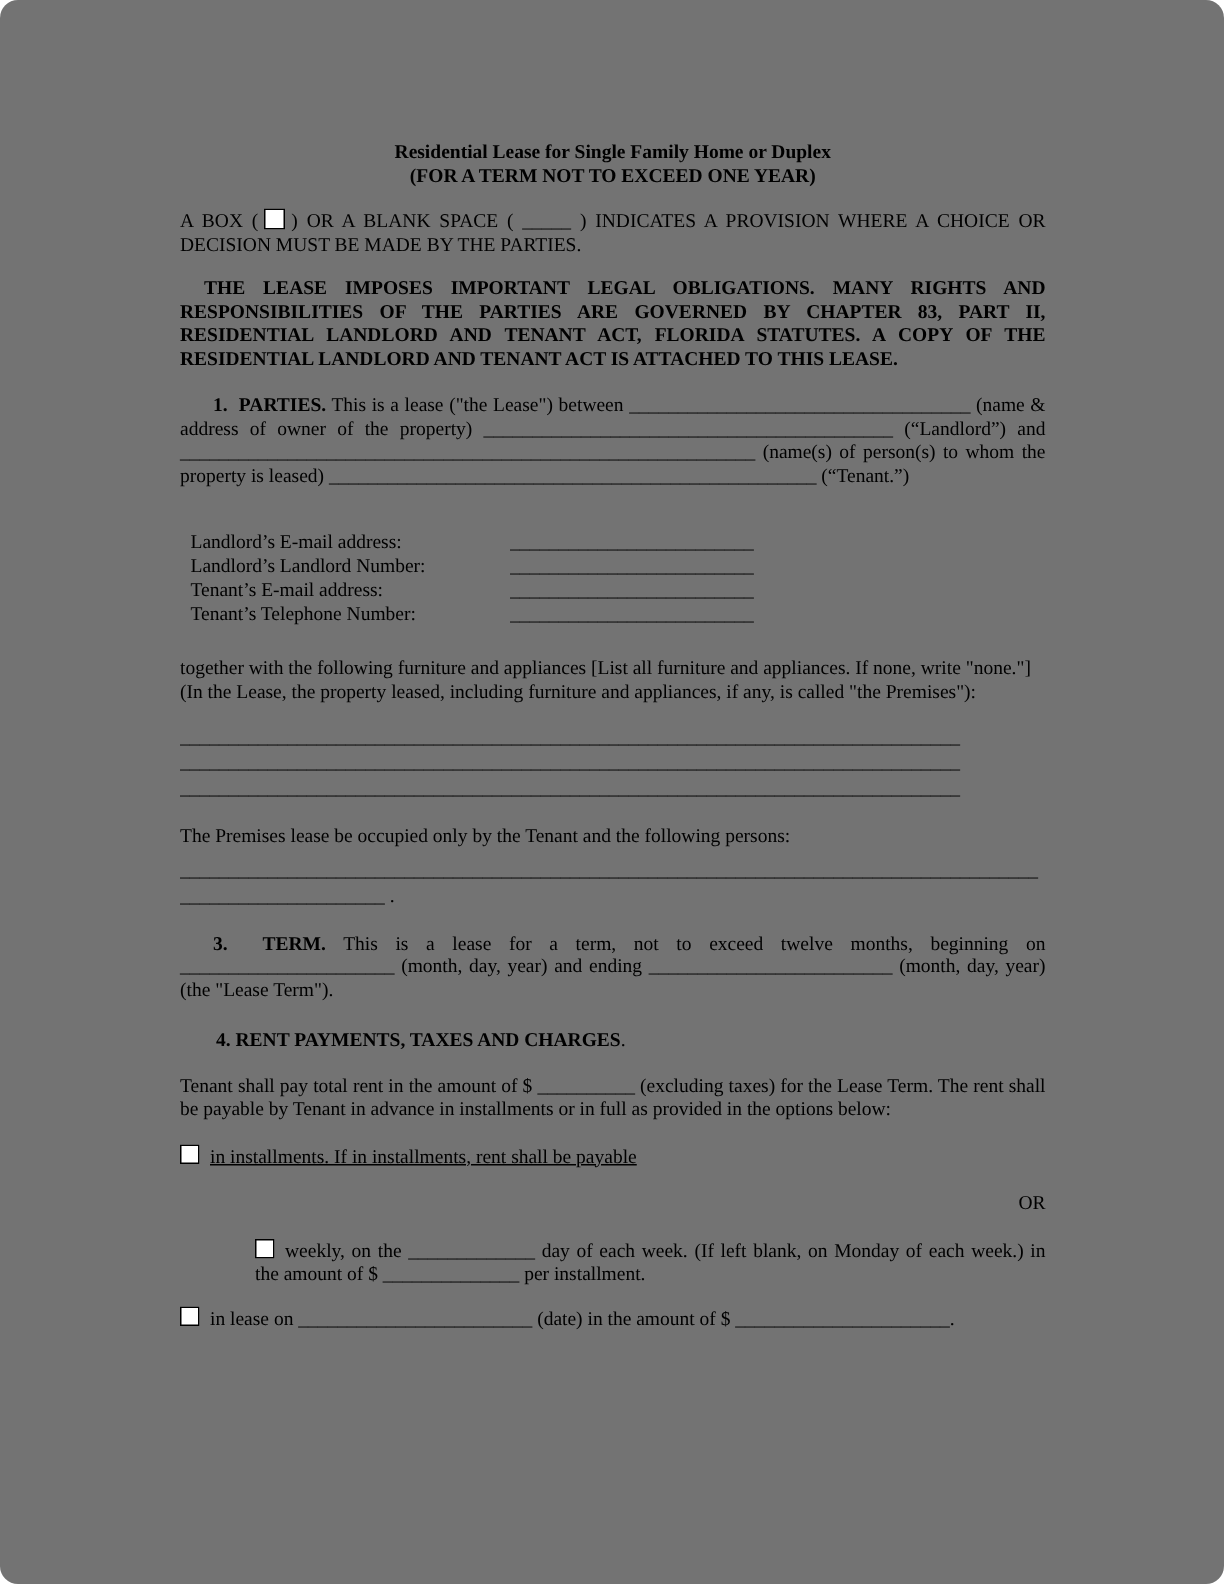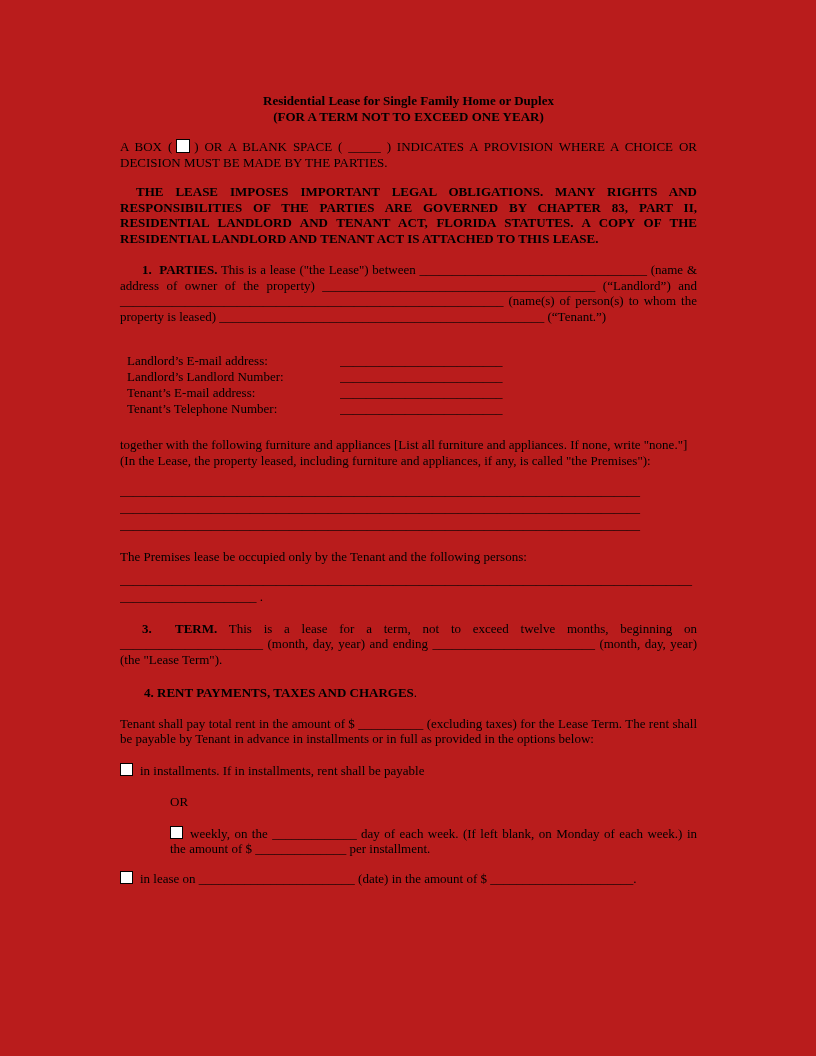--- a/index.html
+++ b/index.html
@@ -6,21 +6,22 @@
   .page {
     position: relative;
     width: 816px; height: 1056px;
     box-sizing: border-box;
     padding: 93px 119px 30px 120px;
     font-family: "Liberation Serif", "DejaVu Serif", serif;
     font-size: 13px;
     line-height: 15.5px;
     color: #000;
     overflow: hidden;
-    background: #b91c1c;
+    background: #737373;
+    border-radius: 12px;
   }
   .title { text-align: center; font-weight: bold; margin-bottom: 15px; }
   .para { margin: 0 0 14px 0; }
   .justify { text-align: justify; }
   .indent1 { text-indent: 6px; }
   b { font-weight: bold; margin-left: 16px; }
   .cb {
     display: inline-block; width: 11px; height: 11px;
     border: 1px solid #000; background: #fff;
     vertical-align: -1px; margin-right: 7px;
@@ -34,22 +35,22 @@
   .contact-row { display: flex; line-height: 16px; }
   .contact-label { flex: 0 0 213px; width: 213px; }
   .blankline { white-space: nowrap; overflow: hidden; }
   .furniture-lines { margin: 2px 0 16px 0; }
   .furniture-lines .blankline { line-height: 17px; }
   .occupants-intro { margin: 0 0 6px 0; }
   .occupants-lines { margin: 0 0 16px 0; }
   .occupants-lines .blankline { line-height: 17px; }
   .h4 { padding-left: 8px; margin: 18px 0 15px 0; }
   .opt { margin-left: 50px; }
-  .or { margin: 0 0 16px 50px; text-align: left; }
-  .check-top { margin-bottom: 16px; }
+  .or { margin: 0 0 16px 50px; text-align: right; }
+  .check-top { margin-bottom: 16px; text-decoration: underline; }
 </style>
 </head>
 <body>
 
 <div class="page">
 
   <div class="title">
     <div>Residential Lease for Single Family Home or Duplex</div>
     <div>(FOR A TERM NOT TO EXCEED ONE YEAR)</div>
   </div>

